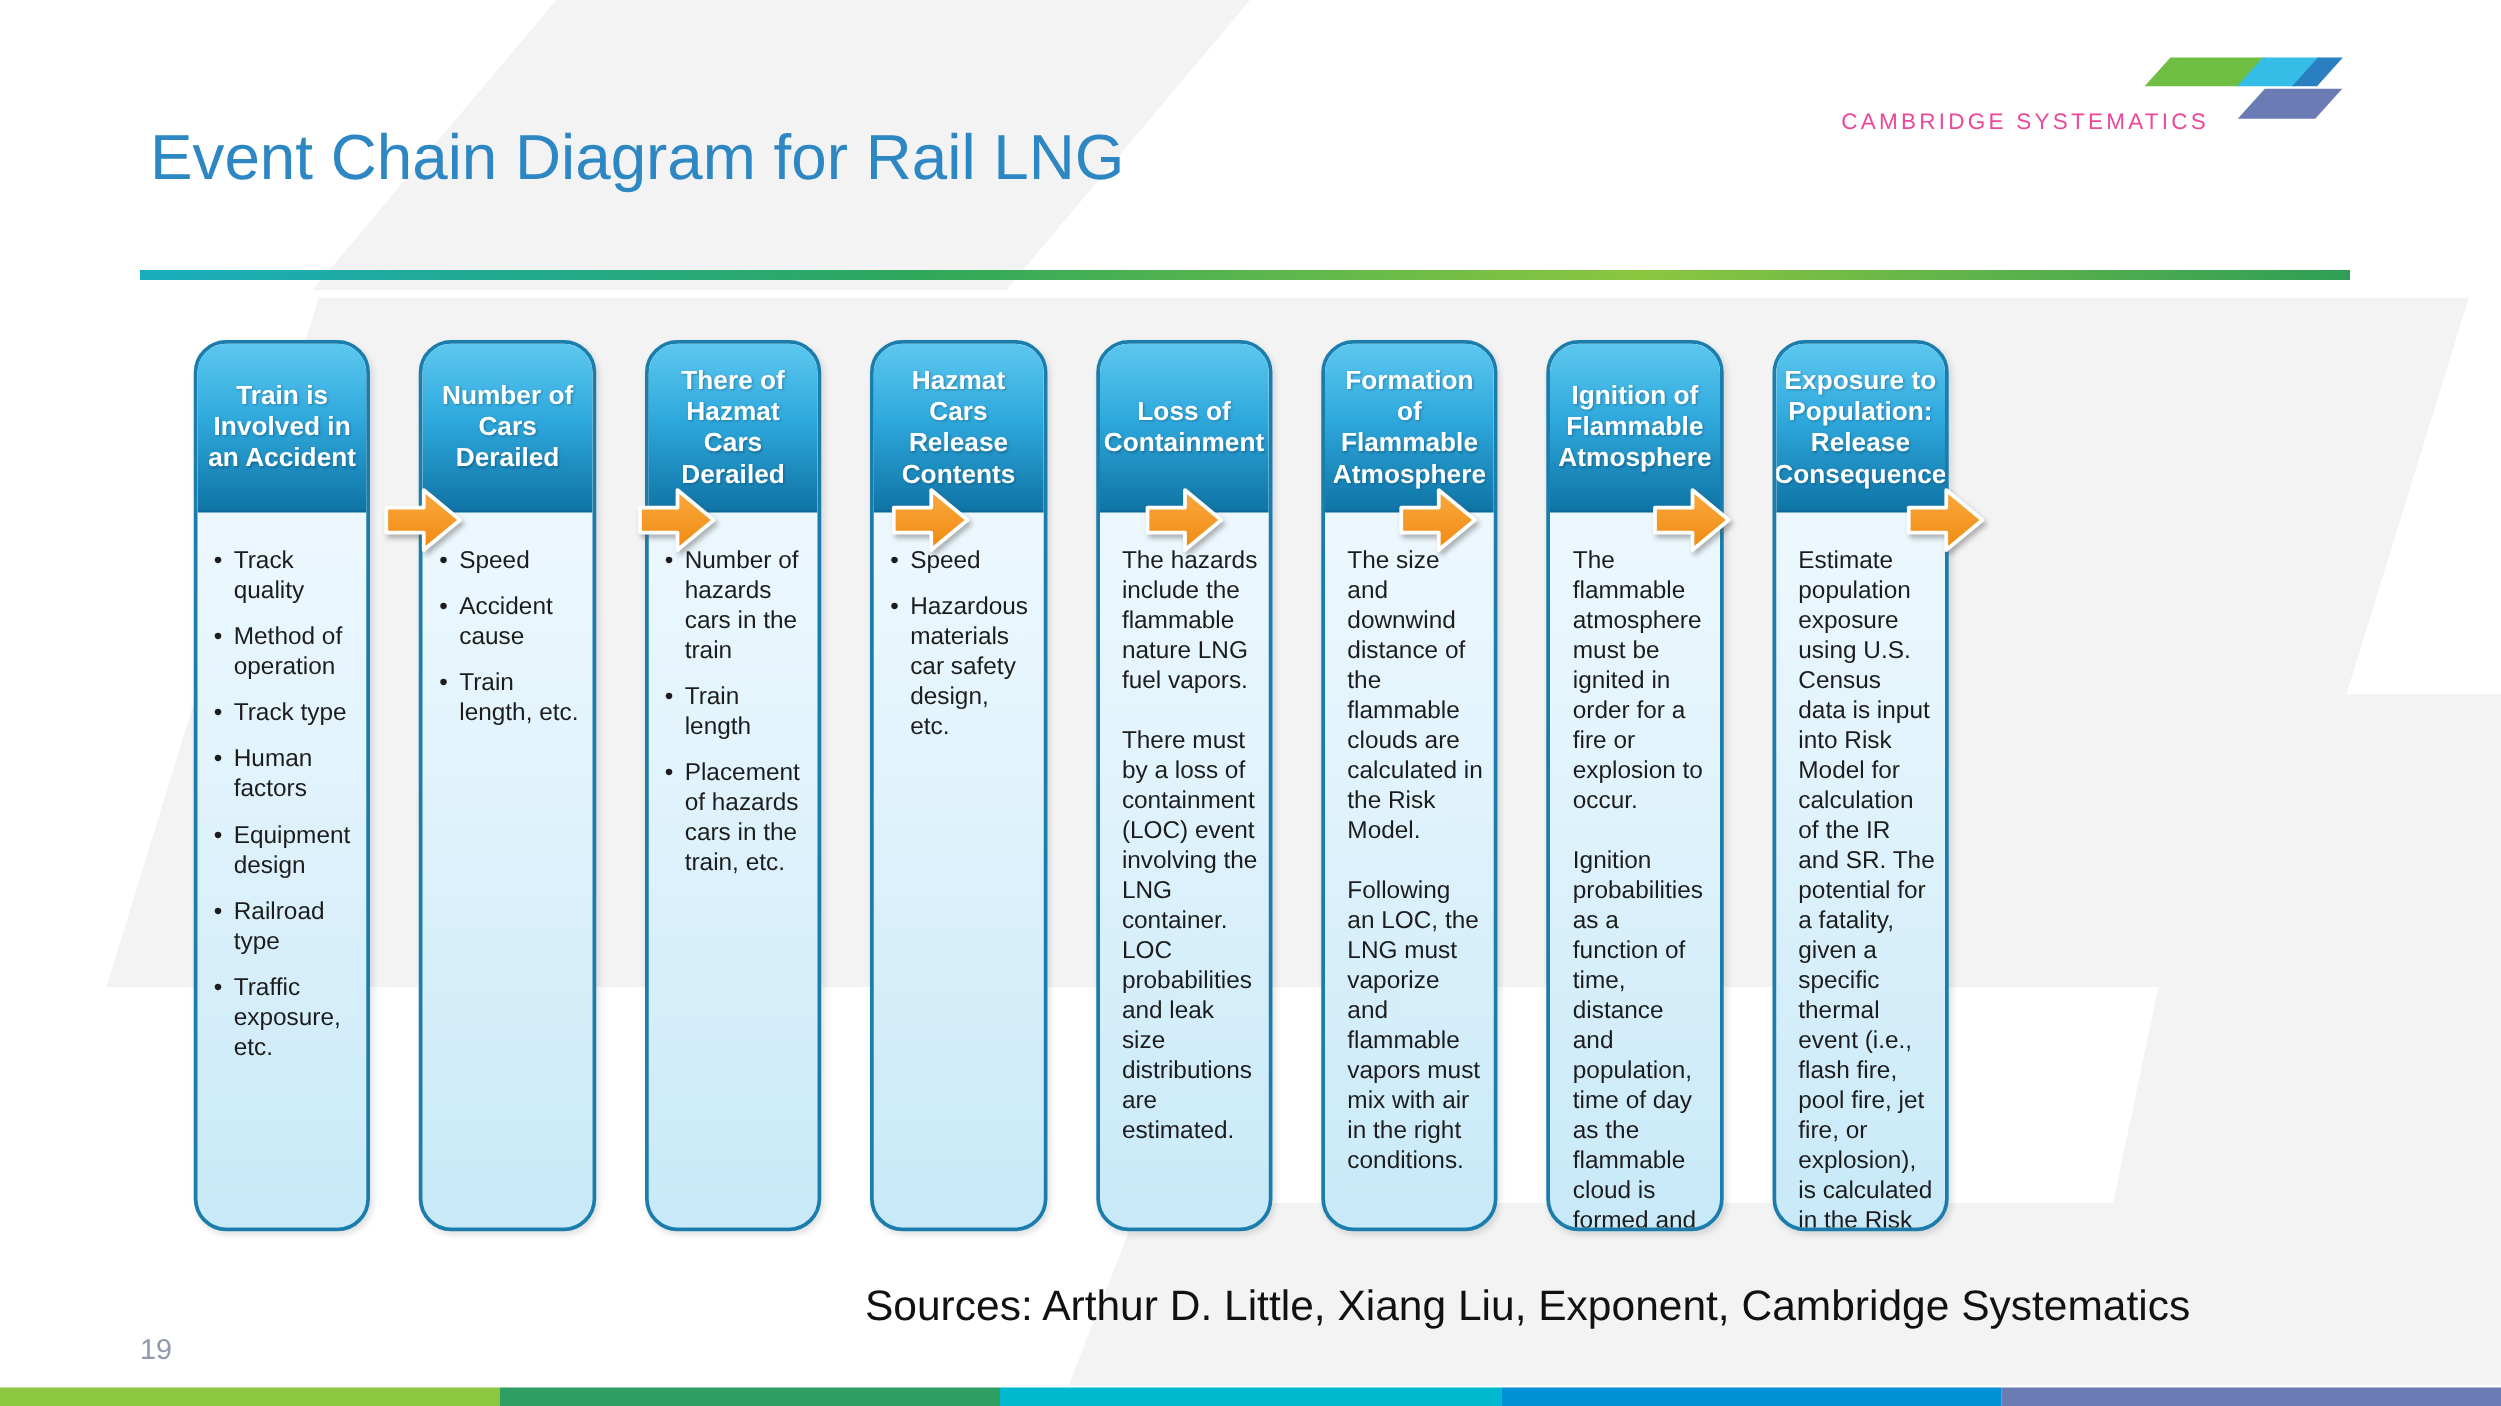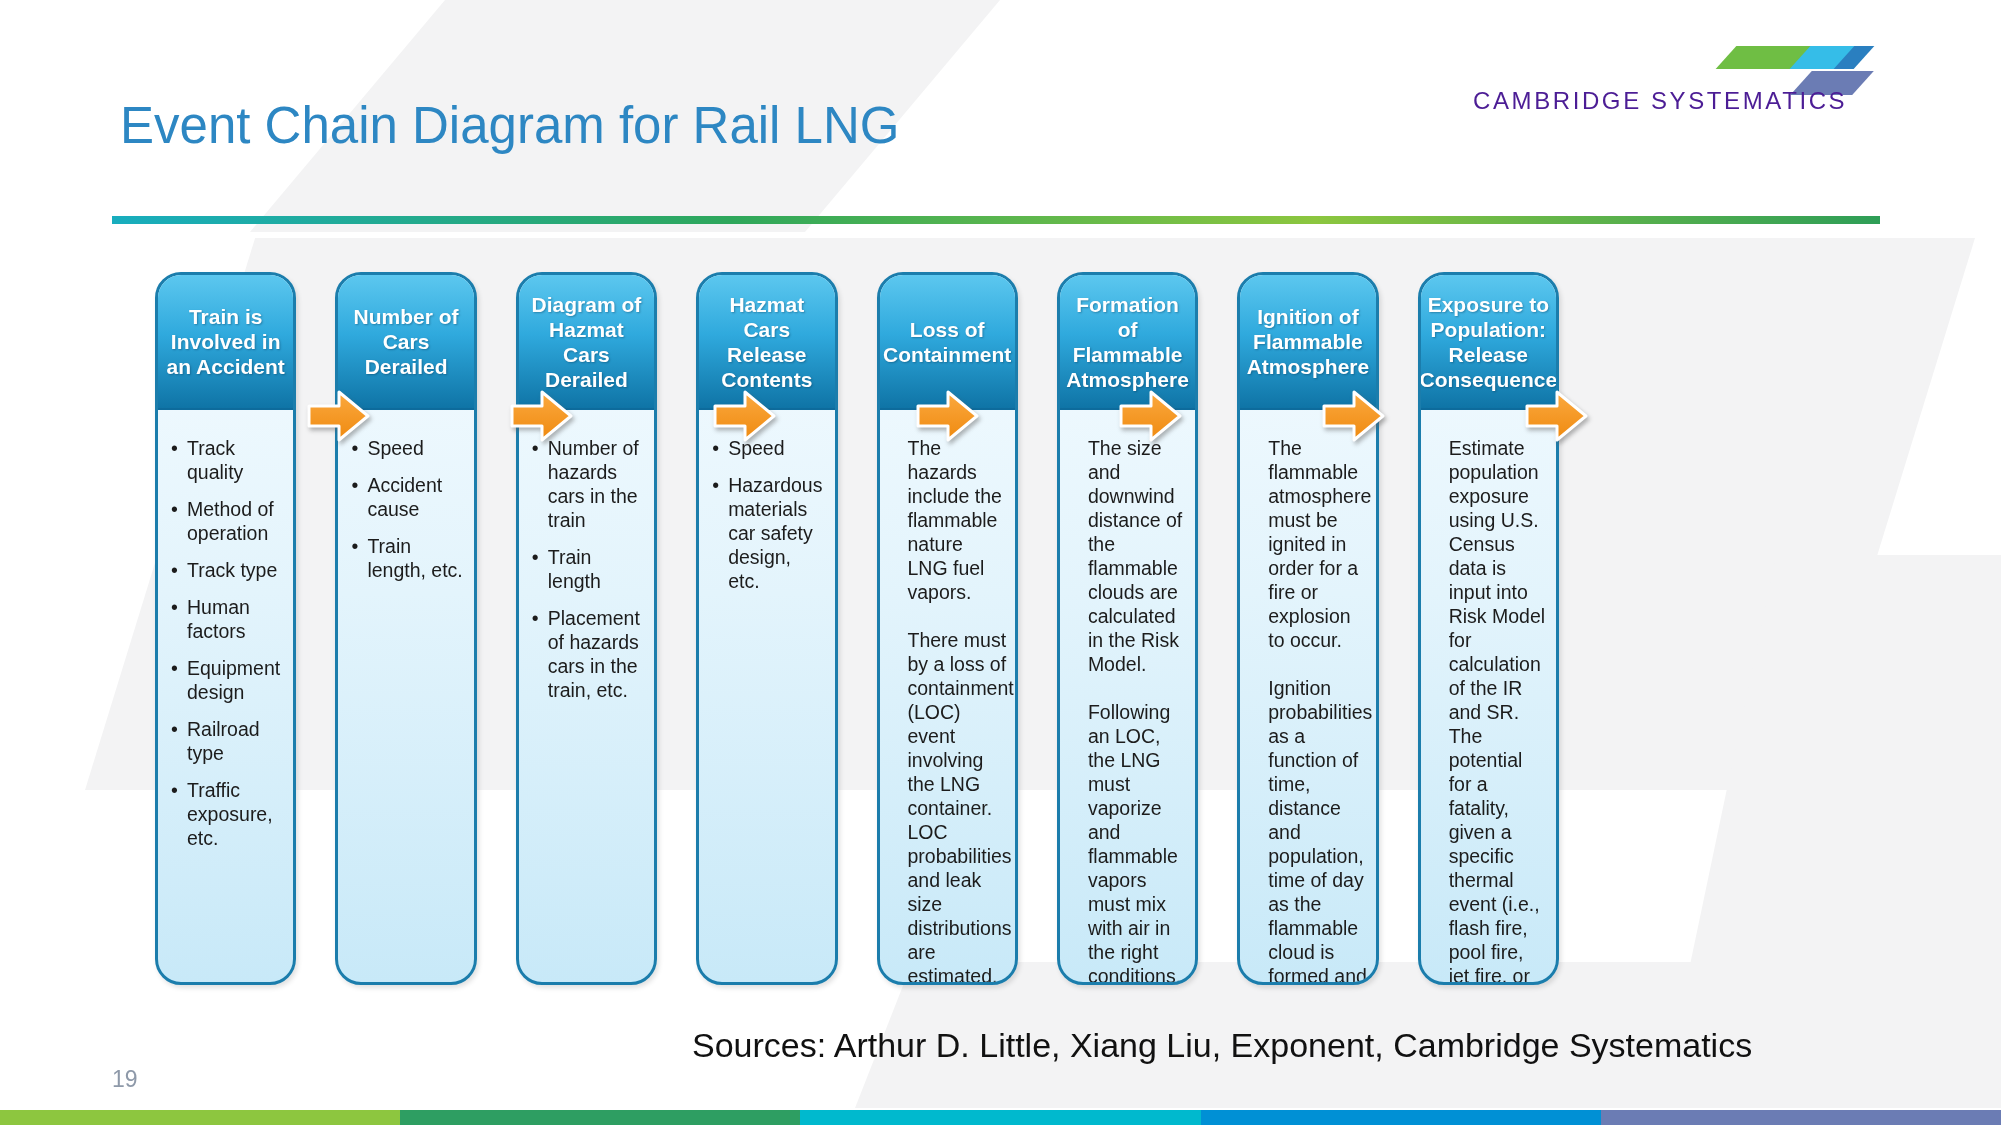--- a/index.html
+++ b/index.html
@@ -16,21 +16,21 @@
   .bg-sources  { left:855px; top:962px; width:1146px; height:146px; clip-path:polygon(5% 0,100% 0,100% 100%,0 100%); }
 
   
   .logo-mark-piece { position:absolute; transform:skewX(-42deg); z-index:2; }
   .logo-green  { left:1726px; top:46px; width:76px; height:23px; background:#6fbe44; }
   .logo-cyan   { left:1800px; top:46px; width:46px; height:23px; background:#35bde8; }
   .logo-blue   { left:1844px; top:46px; width:20px; height:23px; background:#2a7fc0; }
   .logo-purple { left:1801px; top:71px; width:62px; height:24px; background:#6b7cb4; }
   .logo-text {
     position:absolute; left:1473px; top:87px; z-index:2;
-    font-size:24px; letter-spacing:2.6px; color:#4c1d95; font-weight:400;
+    font-size:18px; letter-spacing:2.6px; color:#ec4899; font-weight:400;
   }
 
   .slide-title {
     position:absolute; left:120px; top:96px; z-index:2;
     font-size:51px; color:#2d87c3; font-weight:400; letter-spacing:0;
   }
   .title-rule {
     position:absolute; left:112px; top:216px; width:1768px; height:8px; z-index:2;
     background:linear-gradient(90deg,#18adbe 0%,#2ea75b 35%,#8cc63f 68%,#2e9e57 100%);
   }
@@ -52,21 +52,21 @@
     color:#ffffff; font-weight:bold; font-size:21px; line-height:25px;
     text-shadow:1px 1px 2px rgba(0,40,70,0.35);
   }
   .card-body {
     flex:1; padding:26px 8px 10px 12px;
     font-size:19.5px; line-height:24px; color:#1c1c1c;
   }
   .card-body ul { list-style:none; margin:0; padding:0; }
   .card-body li { position:relative; padding-left:17px; margin-bottom:13px; }
   .card-body li::before { content:"\2022"; position:absolute; left:1px; }
-  .card-body p { margin:0 0 24px 16px; }
+  .card-body p { margin:0 0 24px 6px; }
 
   .flow-arrow { position:absolute; width:64px; height:56px; top:116px; z-index:6;
                 filter:drop-shadow(2px 3px 2px rgba(90,90,90,0.45)); }
 
   .sources-line {
     position:absolute; left:692px; top:1026px; z-index:4;
     font-size:34px; color:#111111;
   }
   .page-number {
     position:absolute; left:112px; top:1066px; z-index:4;
@@ -130,21 +130,21 @@
             <li>Speed</li>
             <li>Accident cause</li>
             <li>Train length, etc.</li>
           </ul>
         </div>
       </div>
       <svg class="flow-arrow" viewBox="0 0 64 56" style="left: 354.5px;">
         <polygon points="2,18 32,18 32,4 61,28 32,52 32,38 2,38" fill="url(#arrowGrad)" stroke="#ffffff" stroke-width="3" stroke-linejoin="round"></polygon>
       </svg>
       <div class="chain-card">
-        <div class="card-header">Diagram of Hazmat Cars Derailed</div>
+        <div class="card-header">There of Hazmat Cars Derailed</div>
         <div class="card-body">
           <ul>
             <li>Number of hazards cars in the train</li>
             <li>Train length</li>
             <li>Placement of hazards cars in the train, etc.</li>
           </ul>
         </div>
       </div>
       <svg class="flow-arrow" viewBox="0 0 64 56" style="left: 557.5px;">
         <polygon points="2,18 32,18 32,4 61,28 32,52 32,38 2,38" fill="url(#arrowGrad)" stroke="#ffffff" stroke-width="3" stroke-linejoin="round"></polygon>

